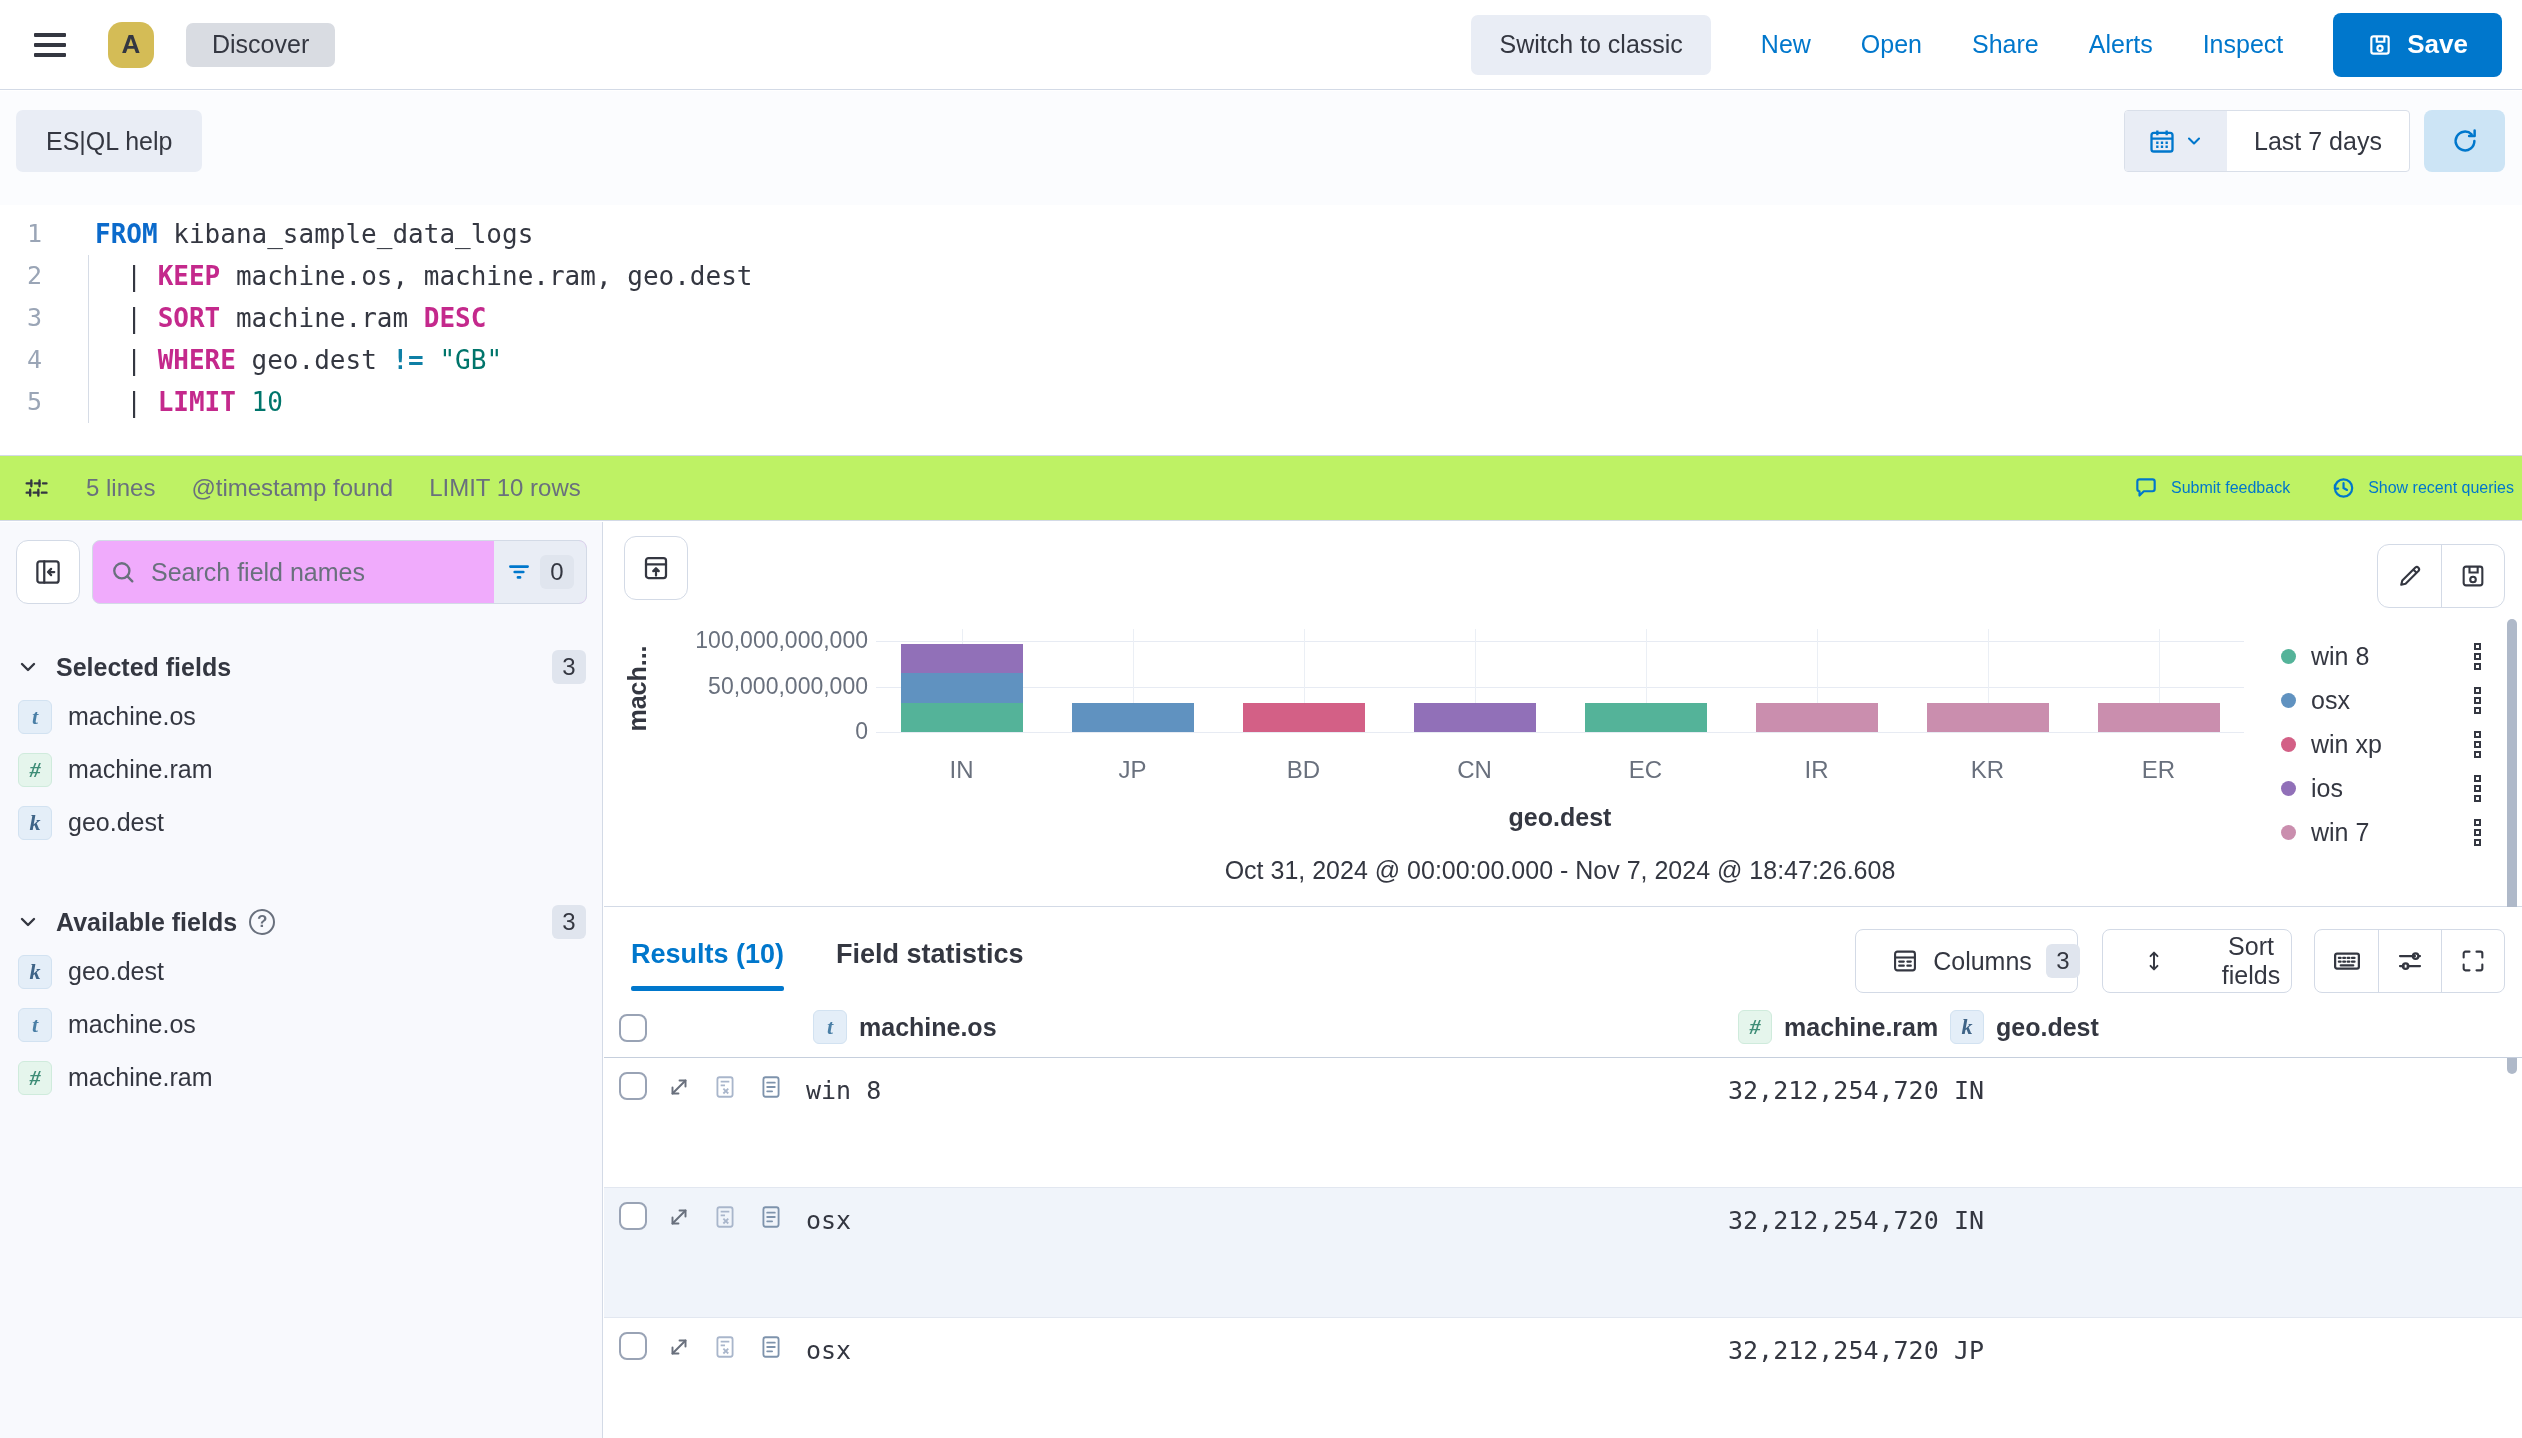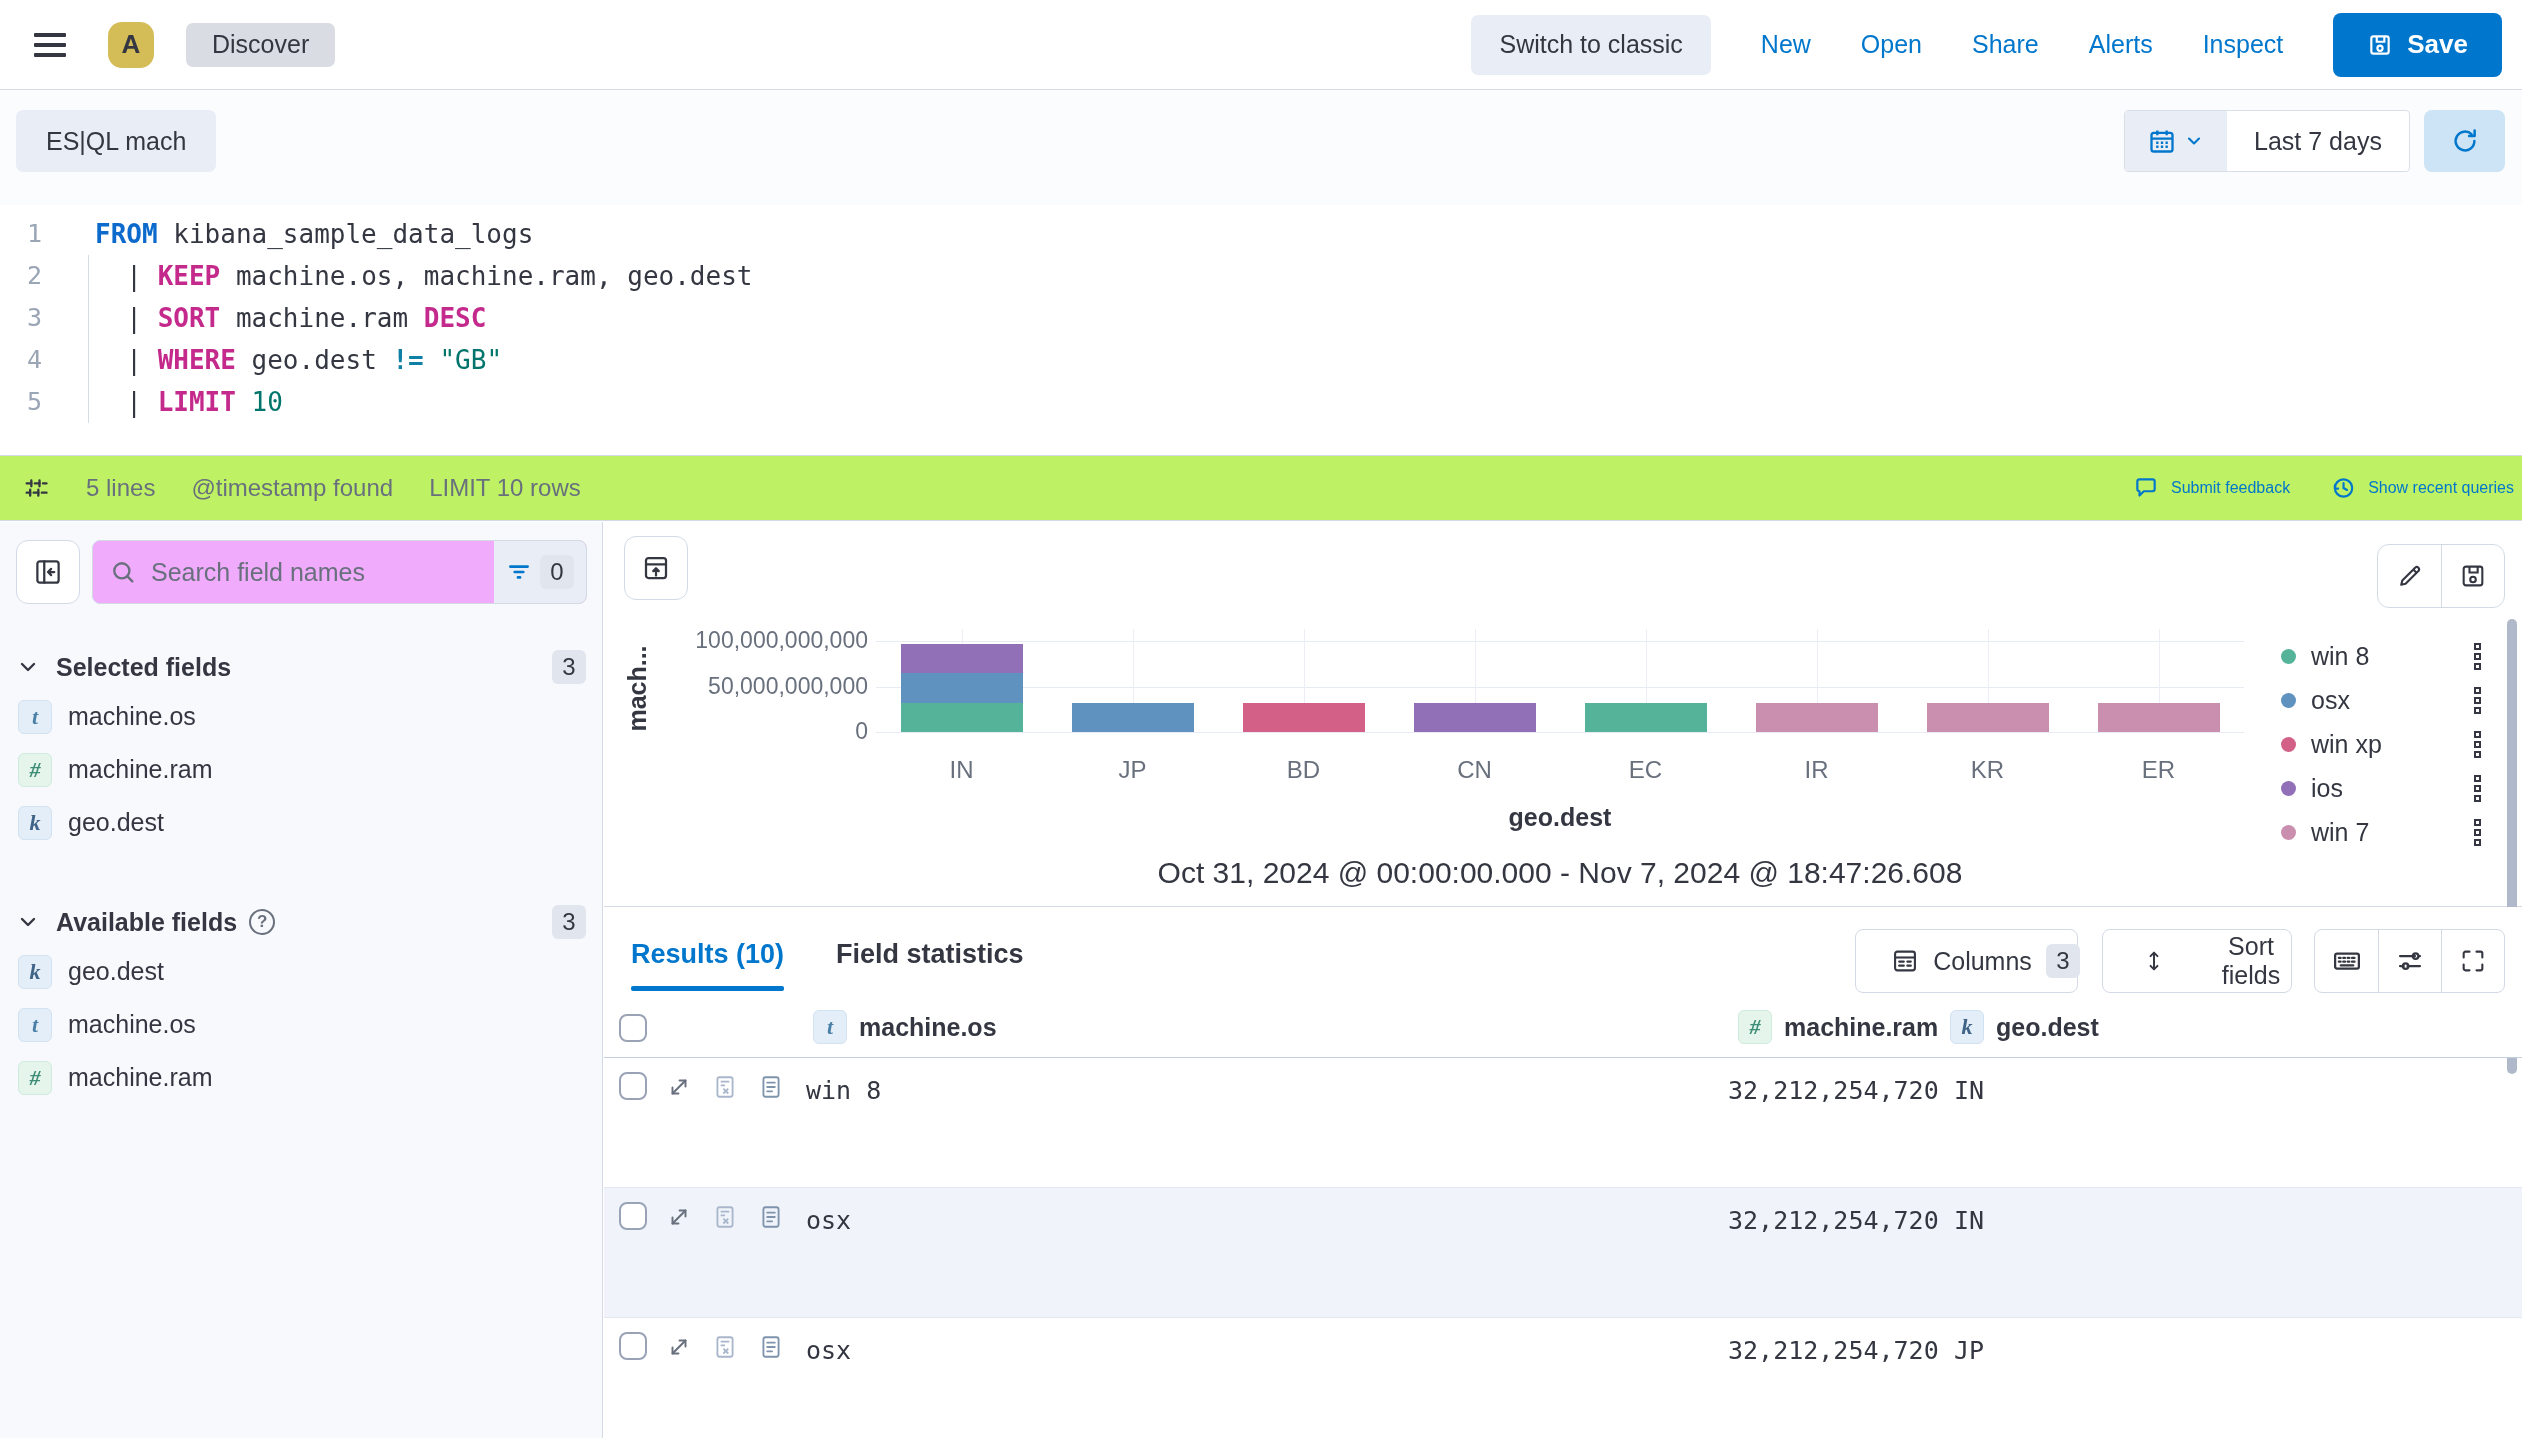--- a/index.html
+++ b/index.html
@@ -105,21 +105,21 @@
   .y-title { position:absolute; left:-22px; top:152px; transform:rotate(-90deg); transform-origin:center;
     font-weight:700; font-size:25px; color:#343741; width:110px; text-align:center; }
   .ytick { position:absolute; right:1654px; text-align:right; color:#69707D; font-size:23px; width:230px; }
   .plot { position:absolute; left:272px; top:119px; width:1368px; height:91px; }
   .hgrid { position:absolute; left:0; width:100%; height:1px; background:#E7EBF3; }
   .vgrid { position:absolute; top:-12px; bottom:0; width:1px; background:#EBEFF5; }
   .bar-stack { position:absolute; bottom:0; width:122px; display:flex; flex-direction:column-reverse; }
   .bar-seg { width:100%; }
   .xlabel { position:absolute; top:115px; width:171px; text-align:center; color:#69707D; font-size:24px; }
   .x-title { position:absolute; left:272px; width:1368px; top:281px; text-align:center; font-weight:700; font-size:25px; color:#343741; }
-  .chart-subtitle { position:absolute; left:272px; width:1368px; top:334px; text-align:center; font-size:30px; color:#343741; }
+  .chart-subtitle { position:absolute; left:272px; width:1368px; top:334px; text-align:center; font-size:25px; color:#343741; }
   .legend { position:absolute; left:1677px; top:112px; width:200px; }
   .legend-item { height:44px; display:flex; align-items:center; cursor:pointer; }
   .legend-dot { width:15px; height:15px; border-radius:50%; margin-right:15px; flex:0 0 auto; }
   .legend-label { font-size:25px; color:#343741; }
   .kebab { margin-left:auto; display:flex; flex-direction:column; gap:3px; cursor:pointer; }
   .kebab i { width:7px; height:7px; border:2px solid #343741; display:block; }
   .scroll-thumb { position:absolute; right:5px; top:97px; width:10px; height:455px; background:#AFB9C9; border-radius:5px; }
 
   .tabs-row { position:absolute; top:385px; left:0; width:100%; height:94px; background:#fff; }
   .tab { position:absolute; top:0; height:94px; display:flex; align-items:center; font-weight:700; font-size:27px; cursor:pointer; }
@@ -170,21 +170,21 @@
               <path d="M9 4v5h7V4"></path>
               <circle cx="12" cy="15" r="2.4"></circle>
           </svg>
         </span>
         <span>Save</span>
       </button>
     </div>
   </div>
 
   <div class="querybar">
-    <button class="esql-help">ES|QL mach</button>
+    <button class="esql-help">ES|QL help</button>
     <div class="datepicker">
       <div class="quick">
         <span>
           <svg width="28" height="28" viewBox="0 0 24 24" fill="none" stroke="#0077CC" stroke-width="2">
             <rect x="3" y="5" width="18" height="16" rx="2"></rect>
               <path d="M8 3v4M16 3v4M3 10h18"></path>
             <path d="M7 13.5h2M11 13.5h2M15 13.5h2M7 17h2M11 17h2M15 17h2" stroke-width="2.2"></path>
           </svg>
         </span>
         <span>

